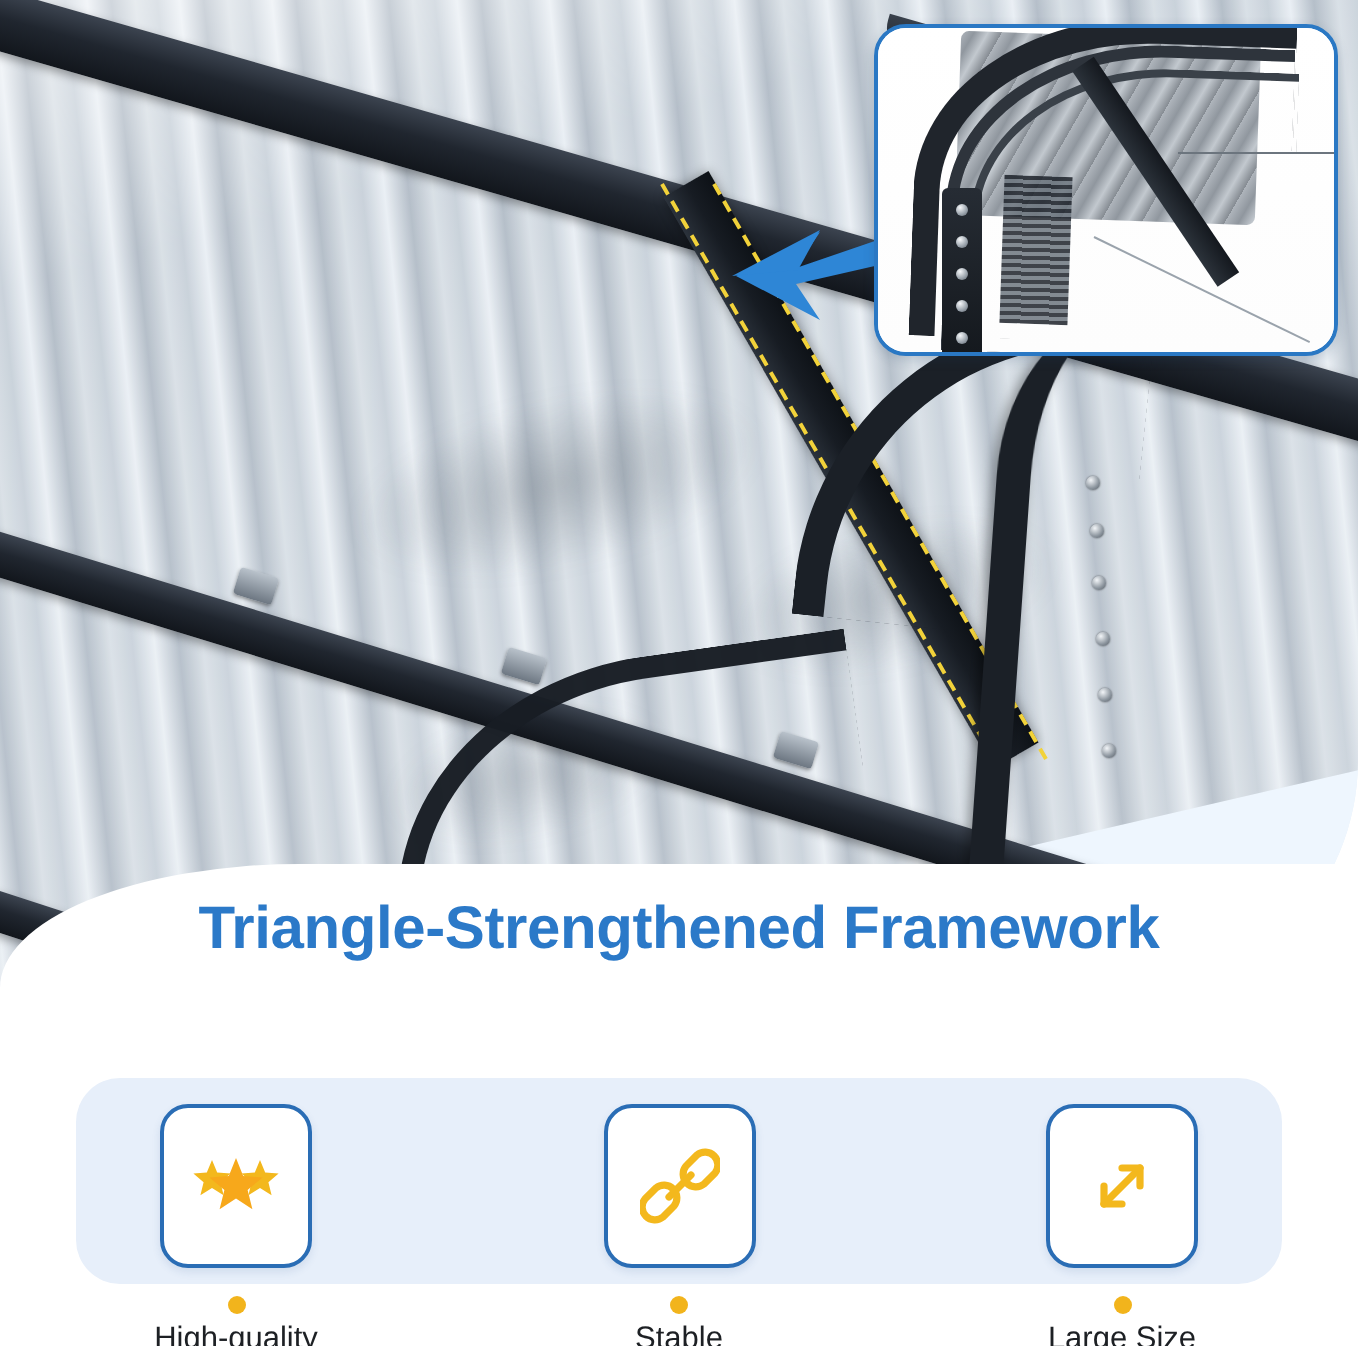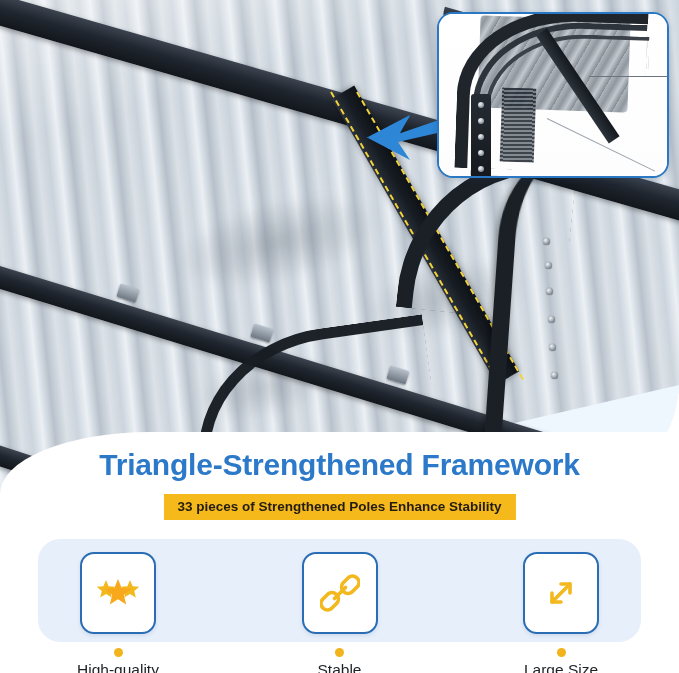--- a/index.html
+++ b/index.html
@@ -445,21 +445,20 @@
         <div class="i-wire"></div>
         <div class="i-wire2"></div>
       </div>
     </div>
   </div>
 
   <div class="sheet">
 
     <div class="headline">Triangle-Strengthened Framework</div>
 
-    <div class="subbanner">33 pieces of Strengthened Poles Enhance Stability</div>
 
     <div class="strip"></div>
 
     <div class="features">
 
       <div class="feature">
         <div class="card">
           <svg width="46" height="34" viewBox="0 0 46 34">
             <g fill="#f3b81d">
               <polygon points="11,4 13.6,10.2 20.3,10.7 15.2,15.1 16.8,21.6 11,18 5.2,21.6 6.8,15.1 1.7,10.7 8.4,10.2"></polygon>

